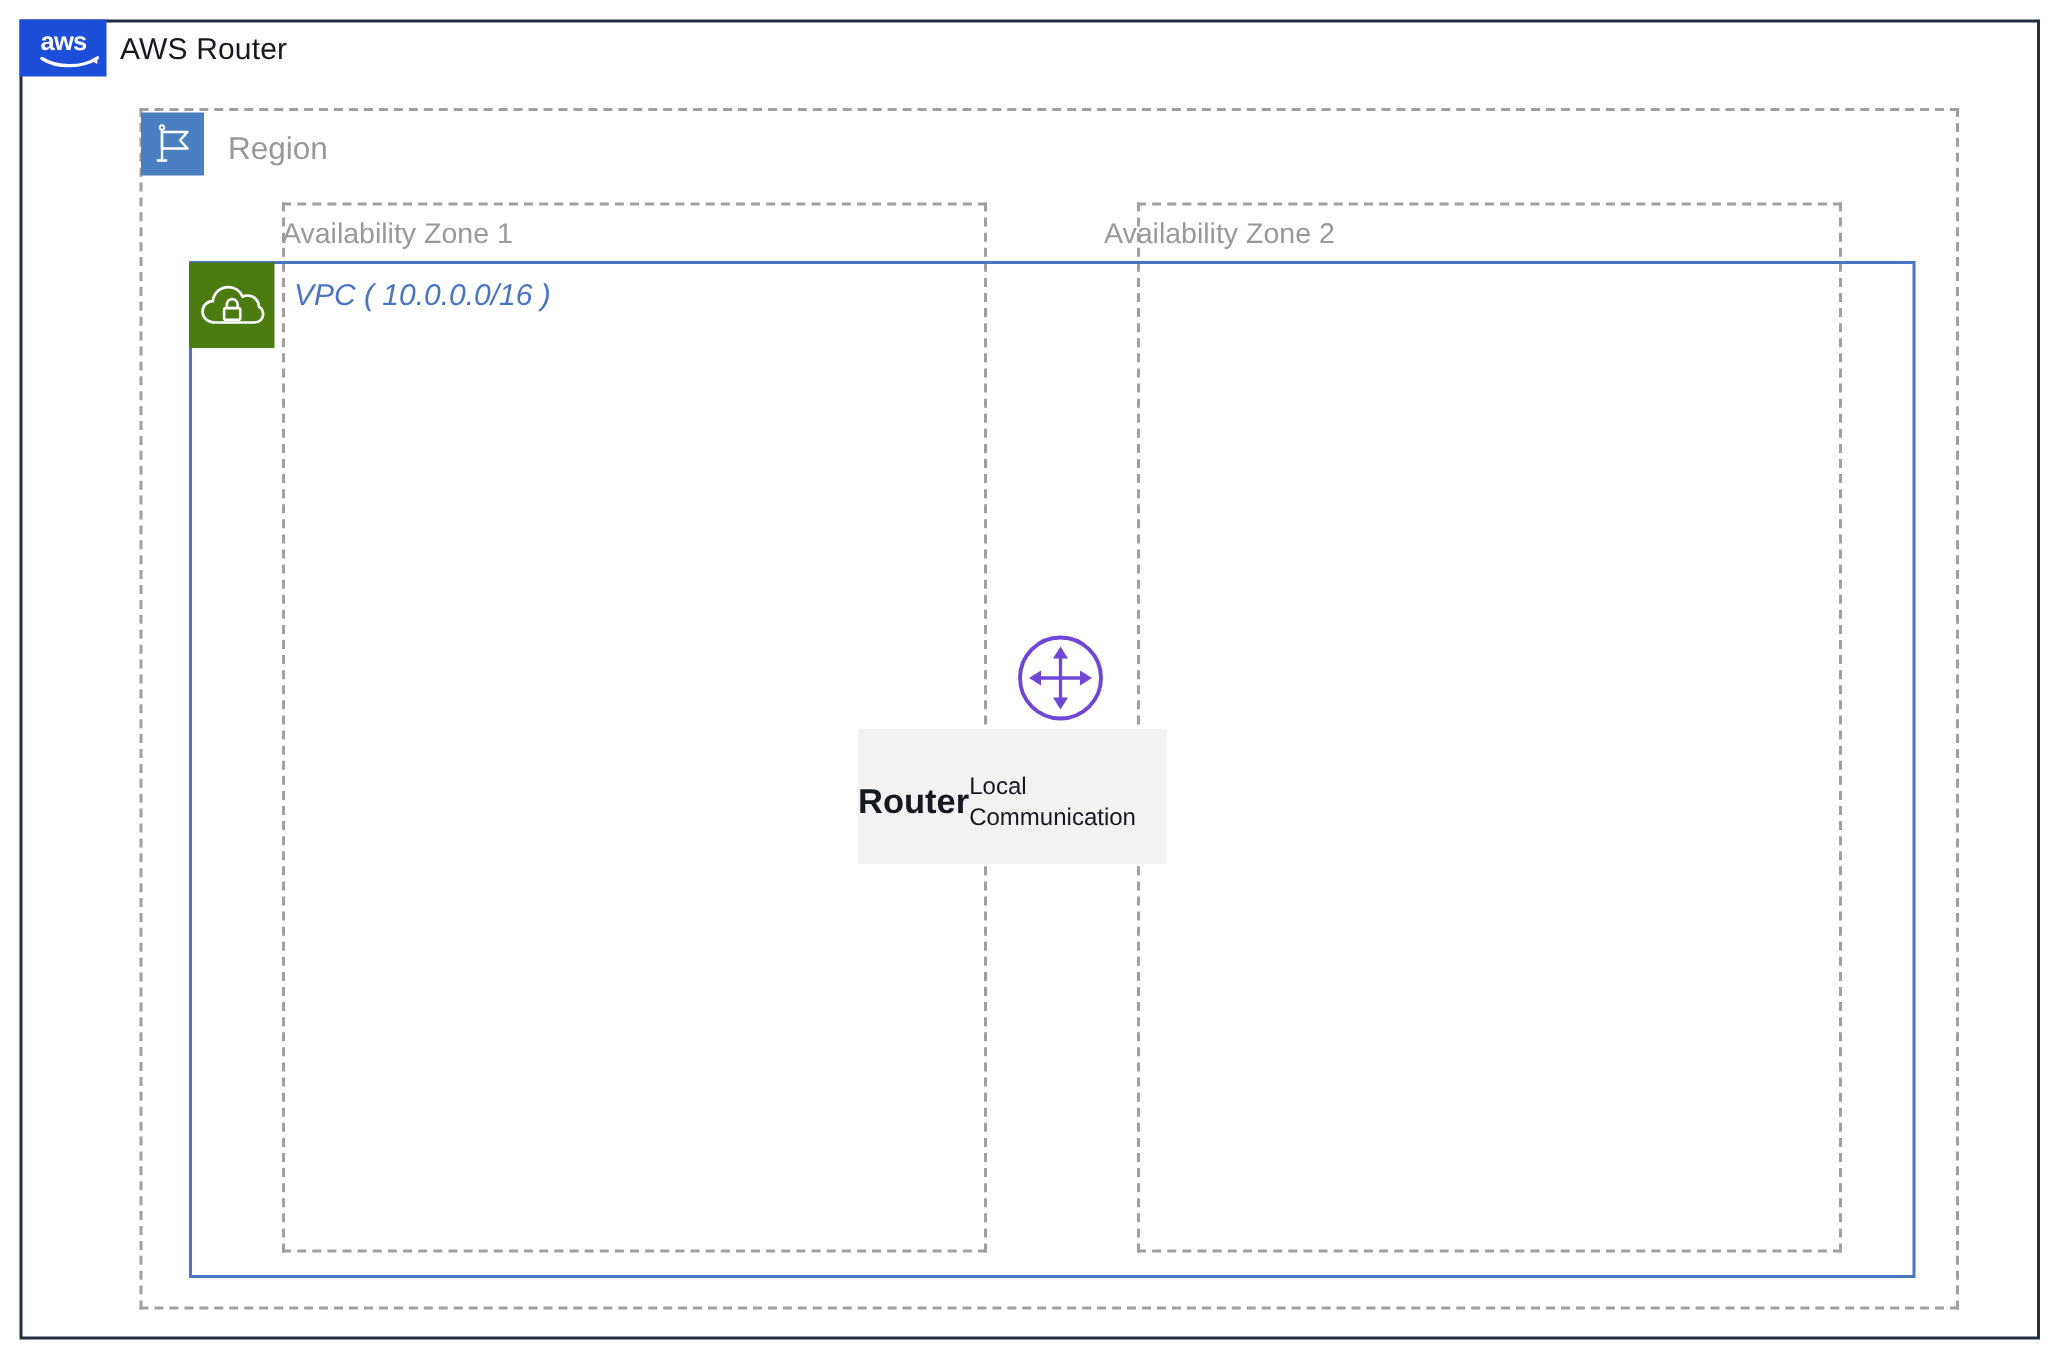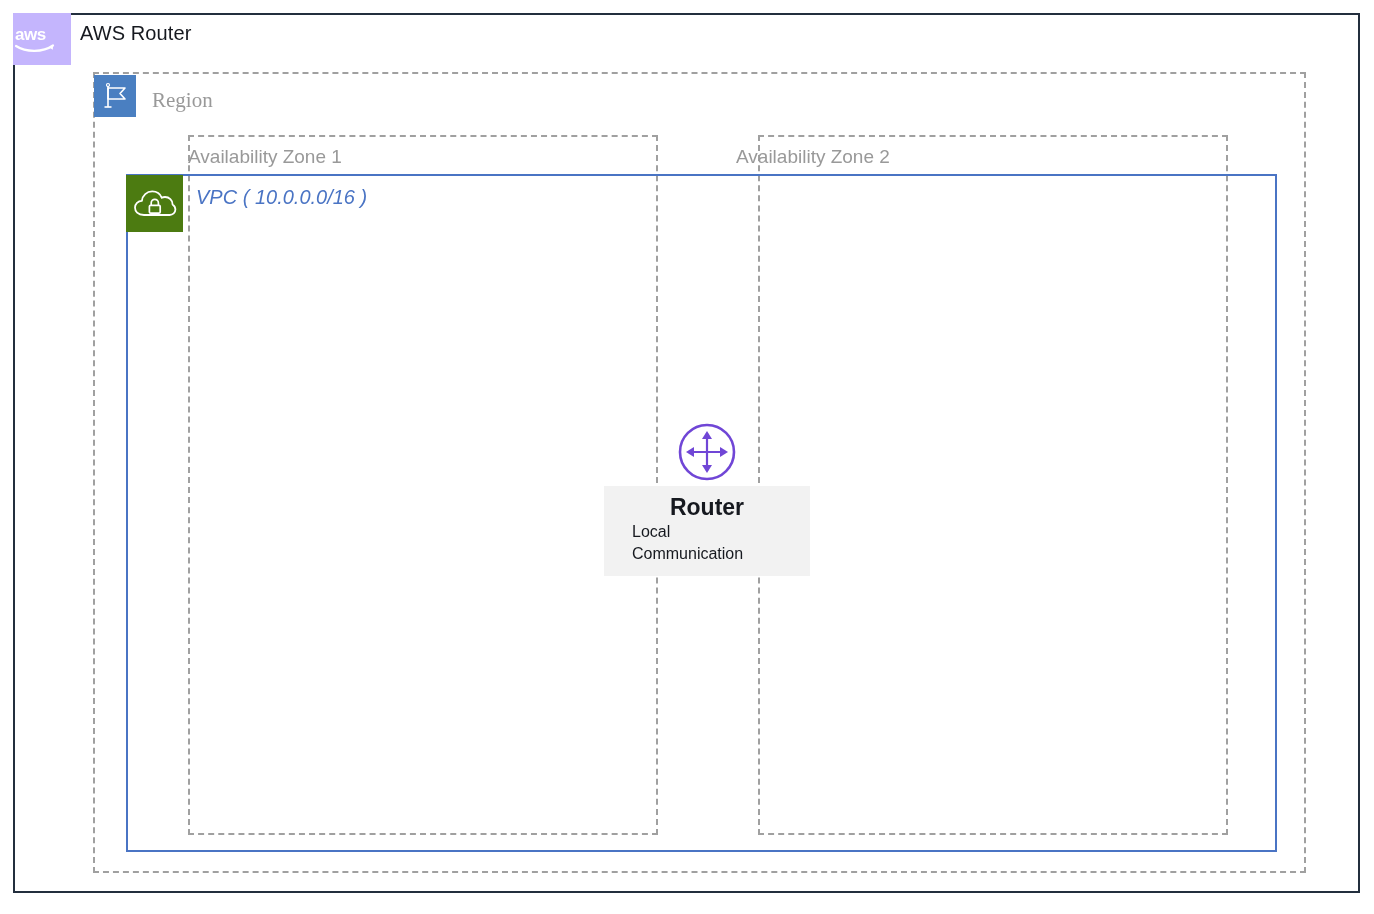--- a/index.html
+++ b/index.html
@@ -26,25 +26,25 @@
     box-sizing: border-box;
     background: #ffffff;
   }
 
   
   #aws-logo-tile {
     position: absolute;
     left: 13px;
     top: 13px;
     width: 58px;
-    height: 52px;
-    background: #c4b5fd;
-    display: flex;
-    align-items: center;
-    justify-content: flex-start;
+    height: 38px;
+    background: #1d4ed8;
+    display: flex;
+    align-items: center;
+    justify-content: flex-end;
     box-sizing: border-box;
   }
   #aws-logo-tile svg { display: block; }
 
   #aws-cloud-label {
     position: absolute;
     left: 80px;
     top: 22px;
     font-size: 20px;
     color: #16191f;
@@ -75,21 +75,20 @@
     align-items: center;
     justify-content: center;
   }
   #region-label {
     position: absolute;
     left: 152px;
     top: 88px;
     font-size: 21px;
     color: #999999;
     white-space: nowrap;
-    font-family: Liberation Serif, serif;
   }
 
   
   .az-box {
     position: absolute;
     top: 135px;
     height: 700px;
     border: 2px dashed #a0a0a0;
     box-sizing: border-box;
     background: transparent;
@@ -143,28 +142,28 @@
   
   #router-icon {
     position: absolute;
     left: 677px;
     top: 422px;
     width: 60px;
     height: 60px;
   }
   #router-caption {
     position: absolute;
-    left: 604px;
+    left: 572px;
     top: 486px;
     width: 206px;
     height: 90px;
     background: #f2f2f2;
     box-sizing: border-box;
     display: flex;
-    flex-direction: column;
+    flex-direction: row;
     align-items: center;
     justify-content: flex-start;
     padding-top: 8px;
   }
   #router-title {
     font-size: 23px;
     font-weight: bold;
     color: #16191f;
     line-height: 1.18;
   }

